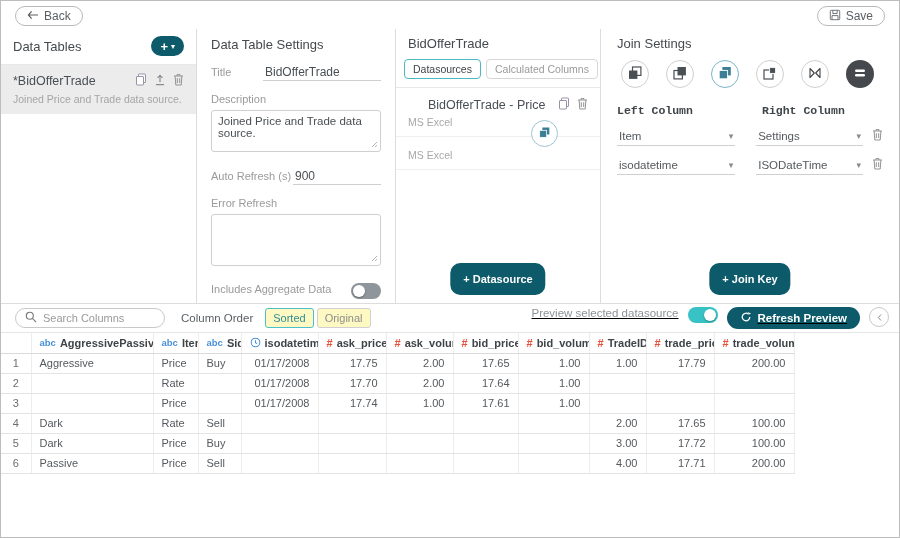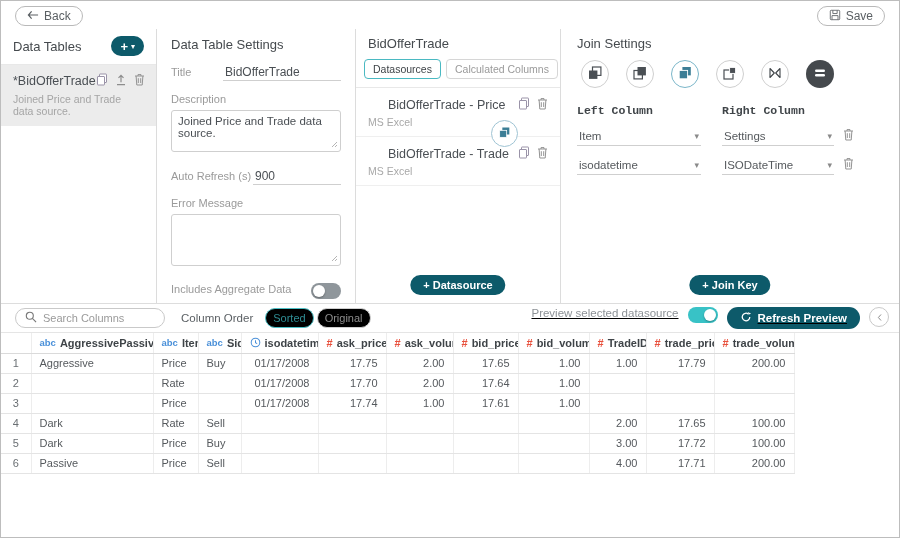--- a/index.html
+++ b/index.html
@@ -10,21 +10,21 @@
   *{box-sizing:border-box;margin:0;padding:0;font-family:"Liberation Sans","DejaVu Sans",sans-serif;}
   html,body{background:#fff;}
   .page{position:relative;width:900px;height:538px;background:#fff;border:1px solid #bdbdbd;overflow:hidden;}
   
   .topbar{height:28px;display:flex;align-items:center;justify-content:space-between;padding:2px 14px 0 14px;}
   .pill-btn{display:inline-flex;align-items:center;gap:5px;height:20px;padding:0 11px;border:1px solid #b9b9b9;border-radius:11px;background:#fff;font-size:12px;color:#5a5f63;cursor:pointer;}
   
   .main{display:flex;height:274px;}
   .panel{position:relative;border-right:1px solid var(--line);overflow:hidden;}
   .panel:last-child{border-right:none;}
-  .p1{width:156px;} .p2{width:199px;} .p3{width:205px;} .p4{flex:1;}
+  .p1{width:196px;} .p2{width:199px;} .p3{width:205px;} .p4{flex:1;}
   .panel-title{font-size:13px;color:#454a4e;font-weight:400;}
   .p1-header{display:flex;align-items:center;justify-content:space-between;padding:7px 12px 8px 12px;border-bottom:1px solid var(--line-soft);}
   .add-pill{display:inline-flex;align-items:center;gap:3px;height:20px;padding:0 9px;border:none;border-radius:11px;background:var(--accent-dark);color:#fff;font-size:13px;font-weight:700;cursor:pointer;}
   .add-pill .caret{font-size:8px;font-weight:400;}
   .dt-item{background:#ececec;padding:8px 12px 9px 12px;cursor:pointer;}
   .dt-row{display:flex;align-items:center;}
   .dt-name{font-size:12.5px;color:#4a4f54;flex:1;}
   .icon-row{display:flex;align-items:center;gap:7px;}
   .icon-btn{background:none;border:none;cursor:pointer;display:inline-flex;padding:0;}
   .dt-desc{font-size:10.5px;color:#a5a5a5;margin-top:4px;}
@@ -47,21 +47,21 @@
   
   .p3-header{padding:7px 12px 6px 12px;}
   .tabs{display:flex;gap:5px;padding:2px 8px 8px 8px;border-bottom:1px solid var(--line-soft);}
   .tab{border:1px solid #d6d6d6;border-radius:4px;background:#fff;padding:3px 8px;font-size:10.5px;color:#9a9a9a;cursor:pointer;white-space:nowrap;}
   .tab.selected{border:1px solid #4ab9c2;color:#3f4448;}
   .ds-item{padding:9px 12px 8px 12px;border-bottom:1px solid #efefef;}
   .ds-row{display:flex;align-items:center;margin-left:20px;}
   .ds-name{font-size:12.5px;color:#4a4f54;flex:1;}
   .ds-sub{font-size:10.5px;color:#a8a8a8;margin-top:3px;}
   .join-badge{position:absolute;top:91px;right:42px;width:27px;height:27px;border-radius:50%;background:#fff;border:1.5px solid #9fc4d4;display:flex;align-items:center;justify-content:center;cursor:pointer;}
-  .bottom-add{position:absolute;bottom:8px;left:50%;transform:translateX(-50%);height:20px;padding:0 13px;border:none;border-radius:10px;background:var(--accent-dark);color:#fff;font-size:11px;font-weight:700;cursor:pointer;white-space:nowrap;}
+  .bottom-add{position:absolute;bottom:8px;left:50%;transform:translateX(-50%);height:32px;padding:0 13px;border:none;border-radius:10px;background:var(--accent-dark);color:#fff;font-size:11px;font-weight:700;cursor:pointer;white-space:nowrap;}
   
   .p4{padding:7px 16px 0 16px;}
   .join-types{display:flex;gap:17px;margin-top:9px;margin-left:4px;}
   .join-circle{width:28px;height:28px;border-radius:50%;background:#fff;border:1px solid #cfcfcf;display:flex;align-items:center;justify-content:center;cursor:pointer;padding:0;}
   .join-circle.selected{border:1.5px solid #7ab6c9;}
   .join-circle.dark{background:#45494d;border:none;}
   .jk-head{display:flex;margin-top:16px;}
   .jk-head span{font-size:11.5px;font-weight:700;color:#3f4448;font-family:Liberation Mono, monospace;}
   .jk-head .lc{width:145px;}
   .jk-row{display:flex;align-items:flex-end;margin-top:11px;}
@@ -70,21 +70,21 @@
   .jk-select .caret{font-size:9px;color:#8a8a8a;margin-left:4px;}
   .jk-select.left{width:124px;margin-right:21px;}
   .jk-select.right{width:112px;}
   .jk-row .icon-btn{margin-left:9px;margin-bottom:2px;}
   
   .toolbar{height:30px;display:flex;align-items:center;padding:0 10px 0 14px;border-top:1px solid #ddd;border-bottom:1px solid #e5e5e5;}
   .search-pill{display:flex;align-items:center;gap:6px;width:150px;height:20px;border:1px solid #c9c9c9;border-radius:11px;padding:0 9px;background:#fff;}
   .search-pill input{border:none;outline:none;font-size:11px;color:#555;width:100%;background:transparent;}
   .search-pill input::placeholder{color:#9a9a9a;}
   .co-label{font-size:11.5px;color:#5a5f63;margin-left:16px;}
-  .order-btn{border-radius:10px;background:#000000;padding:3px 7px;font-size:11px;cursor:pointer;}
+  .order-btn{border-radius:3px;background:#fef9c3;padding:3px 7px;font-size:11px;cursor:pointer;}
   .order-btn.sorted{border:1px solid #4cc0c6;color:#2f8d94;margin-left:12px;}
   .order-btn.original{border:1px solid #d0d0d0;color:#8d8d8d;margin-left:3px;}
   .tb-right{margin-left:auto;display:flex;align-items:flex-start;gap:9px;text-decoration:underline;}
   .preview-label{font-size:11.5px;color:#8d9297;}
   .refresh-btn{display:inline-flex;align-items:center;gap:6px;height:22px;padding:0 13px;border:none;border-radius:11px;background:var(--accent-dark);color:#fff;font-size:11.5px;font-weight:700;cursor:pointer;}
   .collapse-btn{width:20px;height:20px;border-radius:50%;border:1px solid #c9c9c9;background:#fff;display:flex;align-items:center;justify-content:center;cursor:pointer;padding:0;}
   
   table{border-collapse:collapse;table-layout:fixed;width:100%;}
   th,td{height:20px;padding:0 8px;font-size:11px;overflow:hidden;white-space:nowrap;border-right:1px solid #ededed;border-bottom:1px solid #e4e4e4;}
   th{border-bottom:1px solid #dadada;}
@@ -169,21 +169,21 @@
         <span class="grip"><svg width="7" height="7" viewBox="0 0 7 7">
               <path d="M6 1 L1 6 M6 4 L4 6" stroke="#b5b5b5" stroke-width="1"></path>
             </svg></span>
       </div>
 
       <div class="field-row">
         <span class="f-label">Auto Refresh (s)</span>
         <input class="u-input" style="width: 88px;" value="900">
       </div>
 
-      <div class="f-label-block">Error Message</div>
+      <div class="f-label-block">Error Refresh</div>
       <div class="ta-wrap">
         <textarea class="ta err" style=""></textarea>
         <span class="grip"><svg width="7" height="7" viewBox="0 0 7 7">
               <path d="M6 1 L1 6 M6 4 L4 6" stroke="#b5b5b5" stroke-width="1"></path>
             </svg></span>
       </div>
 
       <div class="toggle-row">
         <span class="f-label">Includes Aggregate Data</span>
         <button class="toggle off" id="aggregate-toggle">
@@ -215,36 +215,20 @@
                 <button class="icon-btn">
                   <span><svg width="11" height="13" viewBox="0 0 11 13" fill="none" stroke="#939393" stroke-width="1">
                       <path d="M1 3 H10 M4 3 V1.6 H7 V3 M2.1 3 L2.8 12 H8.2 L8.9 3 M4.3 5.2 V10 M6.7 5.2 V10"></path>
                     </svg></span>
                 </button>
               </span>
             </div>
             <div class="ds-sub">MS Excel</div>
           </div>
           <div class="ds-item">
-            <div class="ds-row">
-              <span class="ds-name">BidOfferTrade - Trade</span>
-              <span class="icon-row">
-                <button class="icon-btn">
-                  <span><svg width="12" height="13" viewBox="0 0 12 13" fill="#fff" stroke="#9a93a8" stroke-width="1">
-                      <rect x="3.5" y="1" width="7" height="8.5" rx="0.5"></rect>
-                      <rect x="1.5" y="3.5" width="7" height="8.5" rx="0.5"></rect>
-                    </svg></span>
-                </button>
-                <button class="icon-btn">
-                  <span><svg width="11" height="13" viewBox="0 0 11 13" fill="none" stroke="#939393" stroke-width="1">
-                      <path d="M1 3 H10 M4 3 V1.6 H7 V3 M2.1 3 L2.8 12 H8.2 L8.9 3 M4.3 5.2 V10 M6.7 5.2 V10"></path>
-                    </svg></span>
-                </button>
-              </span>
-            </div>
             <div class="ds-sub">MS Excel</div>
           </div>
         </div>
       <button class="join-badge">
         <span><svg width="15" height="15" viewBox="0 0 18 18">
               <rect x="6.4" y="3" width="8.4" height="8.4" fill="#3c7e96"></rect>
               <rect x="3.2" y="6.4" width="8.4" height="8.4" fill="#3c7e96" stroke="#fff" stroke-width="0.9"></rect>
             </svg></span>
       </button>
       <button class="bottom-add">+ Datasource</button>

